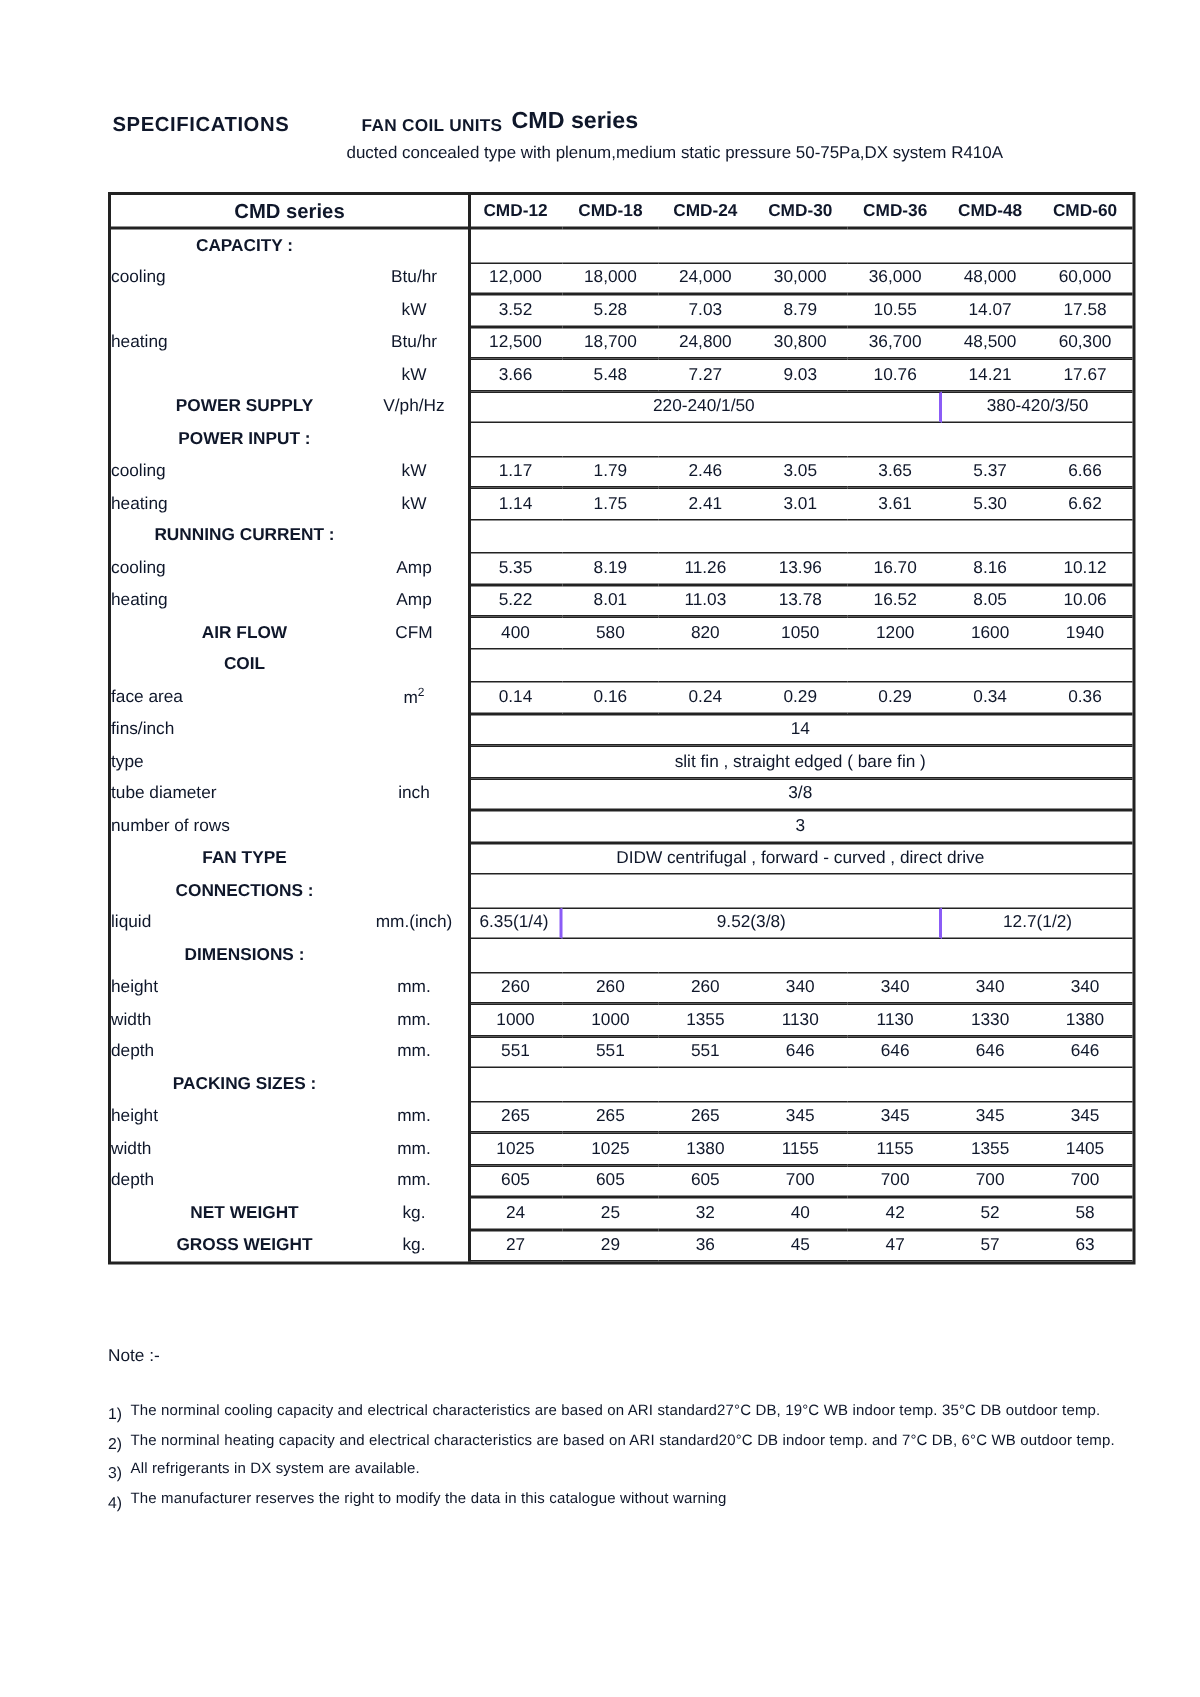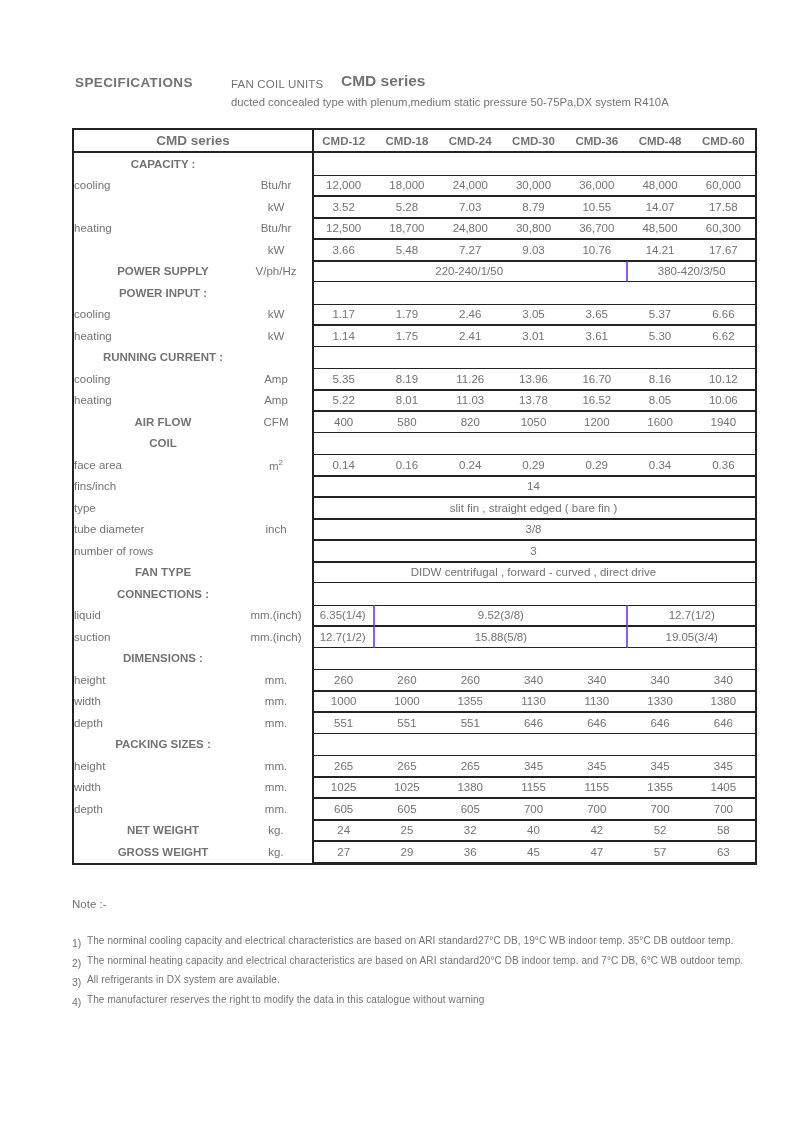--- a/index.html
+++ b/index.html
@@ -1,22 +1,22 @@
 <!DOCTYPE html>
 <html><head>
 <meta charset="utf-8">
 <style>
   html,body { margin:0; padding:0; background:#ffffff; }
   .page {
     position:relative; width:800px; height:1131px; background:#ffffff;
-    font-family:"Liberation Sans", sans-serif; color:#737373; overflow:hidden;
+    font-family:"Liberation Sans", sans-serif; color:#0f172a; overflow:hidden;
   }
   
   .t-spec   { position:absolute; left:75px;  top:75px; font-weight:bold; font-size:13.5px; letter-spacing:0.4px; }
-  .t-cat    { position:absolute; left:231px; top:78px; font-weight:normal; font-size:11.5px; letter-spacing:0.2px; }
+  .t-cat    { position:absolute; left:241px; top:78px; font-weight:bold; font-size:11.5px; letter-spacing:0.2px; }
   .t-series { position:absolute; left:341px; top:72px; font-weight:bold; font-size:15.5px; }
   .t-desc   { position:absolute; left:231px; top:96px; font-weight:normal; font-size:11.3px; }
   
   .tbl-wrap {
     position:absolute; left:72px; top:128px; width:685px;
     border:2px solid #222; box-sizing:border-box;
   }
   .vline { position:absolute; left:238px; top:0; bottom:0; width:2px; background:#222; }
   table { width:100%; border-collapse:separate; border-spacing:0; table-layout:fixed; }
   td {
@@ -242,27 +242,20 @@
             <td class="empty" colspan="7"></td>
           </tr>
           <tr>
             <td class="lbl sub">liquid</td>
             <td class="unit"><span>mm.(inch)</span></td>
             <td class="v div" colspan="1">6.35(1/4)</td>
             <td class="v div" colspan="4">9.52(3/8)</td>
             <td class="v" colspan="2">12.7(1/2)</td>
           </tr>
           <tr>
-            <td class="lbl sub">suction</td>
-            <td class="unit"><span>mm.(inch)</span></td>
-            <td class="v div" colspan="1">12.7(1/2)</td>
-            <td class="v div" colspan="4">15.88(5/8)</td>
-            <td class="v" colspan="2">19.05(3/4)</td>
-          </tr>
-          <tr>
             <td class="lbl sec">DIMENSIONS :</td>
             <td class="unit"><span></span></td>
             <td class="empty" colspan="7"></td>
           </tr>
           <tr>
             <td class="lbl sub">height</td>
             <td class="unit"><span>mm.</span></td>
             <td class="v">260</td>
             <td class="v">260</td>
             <td class="v">260</td>

